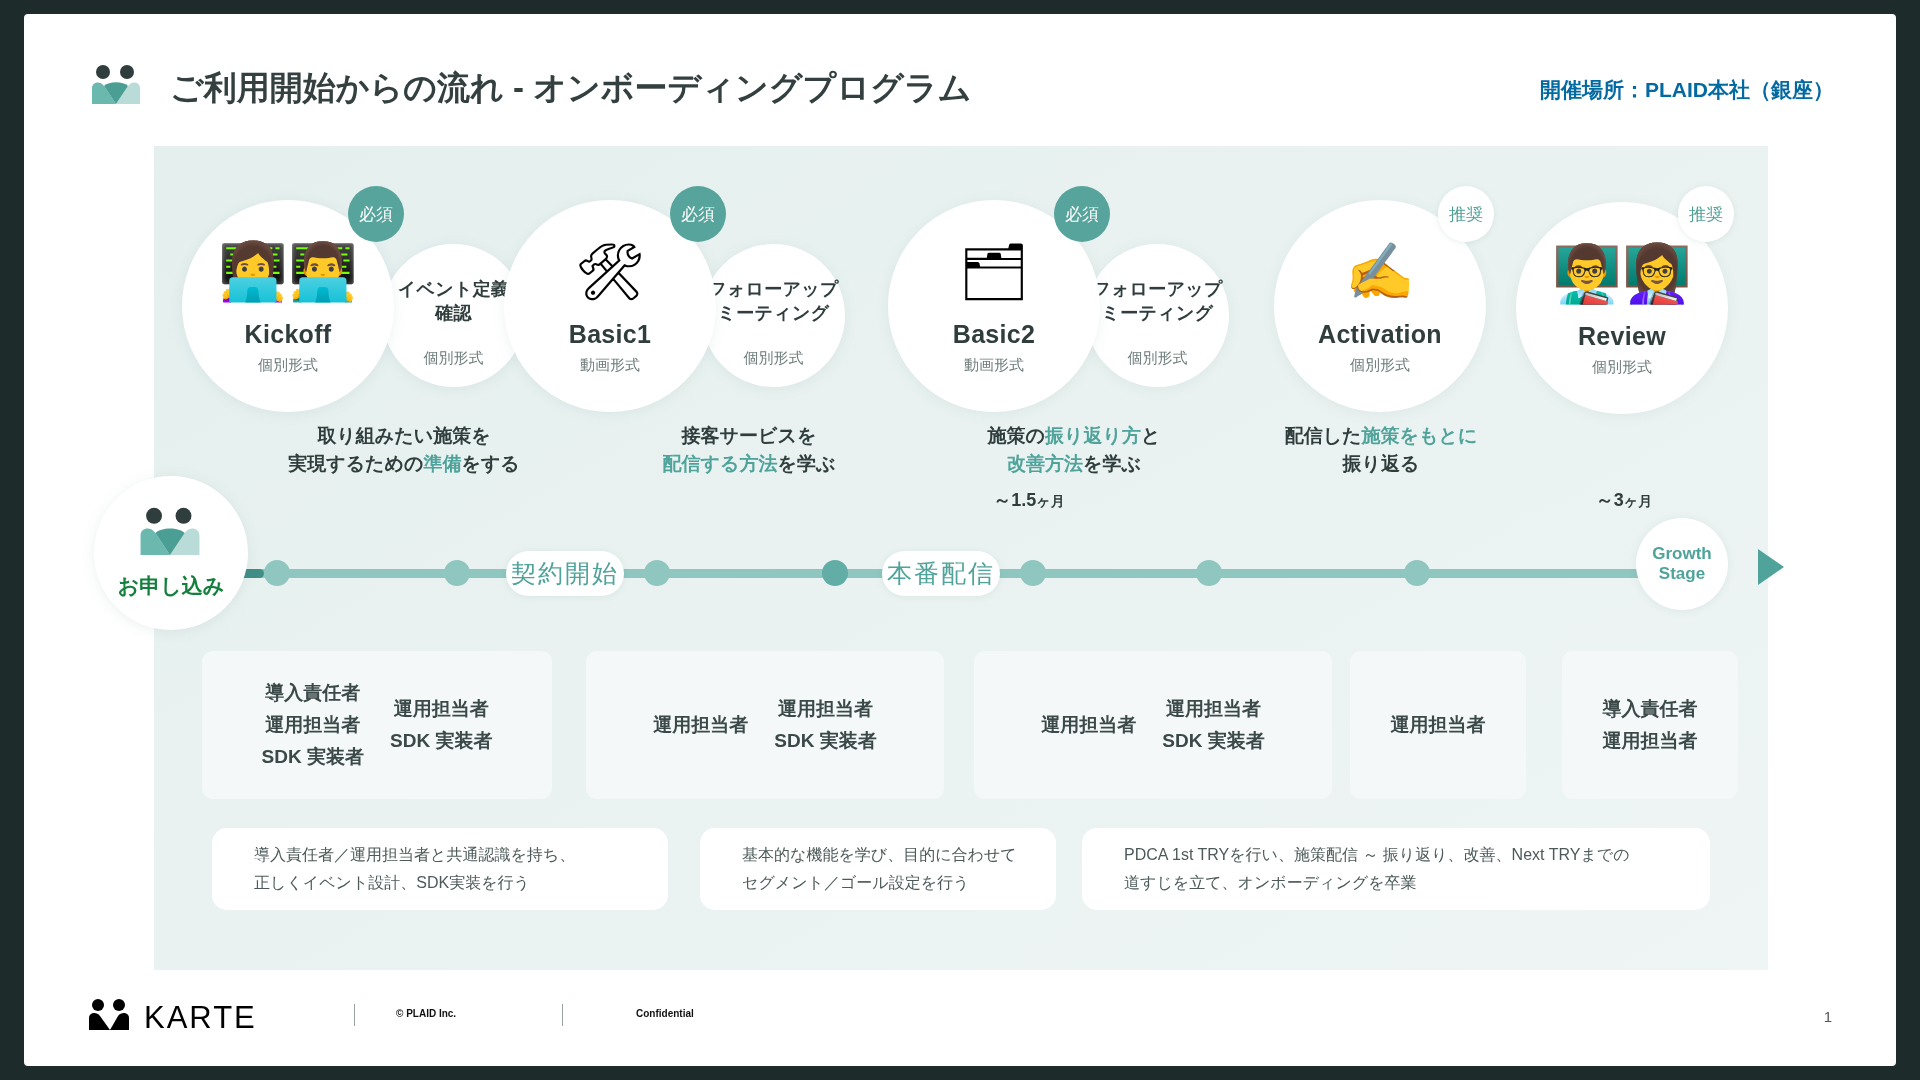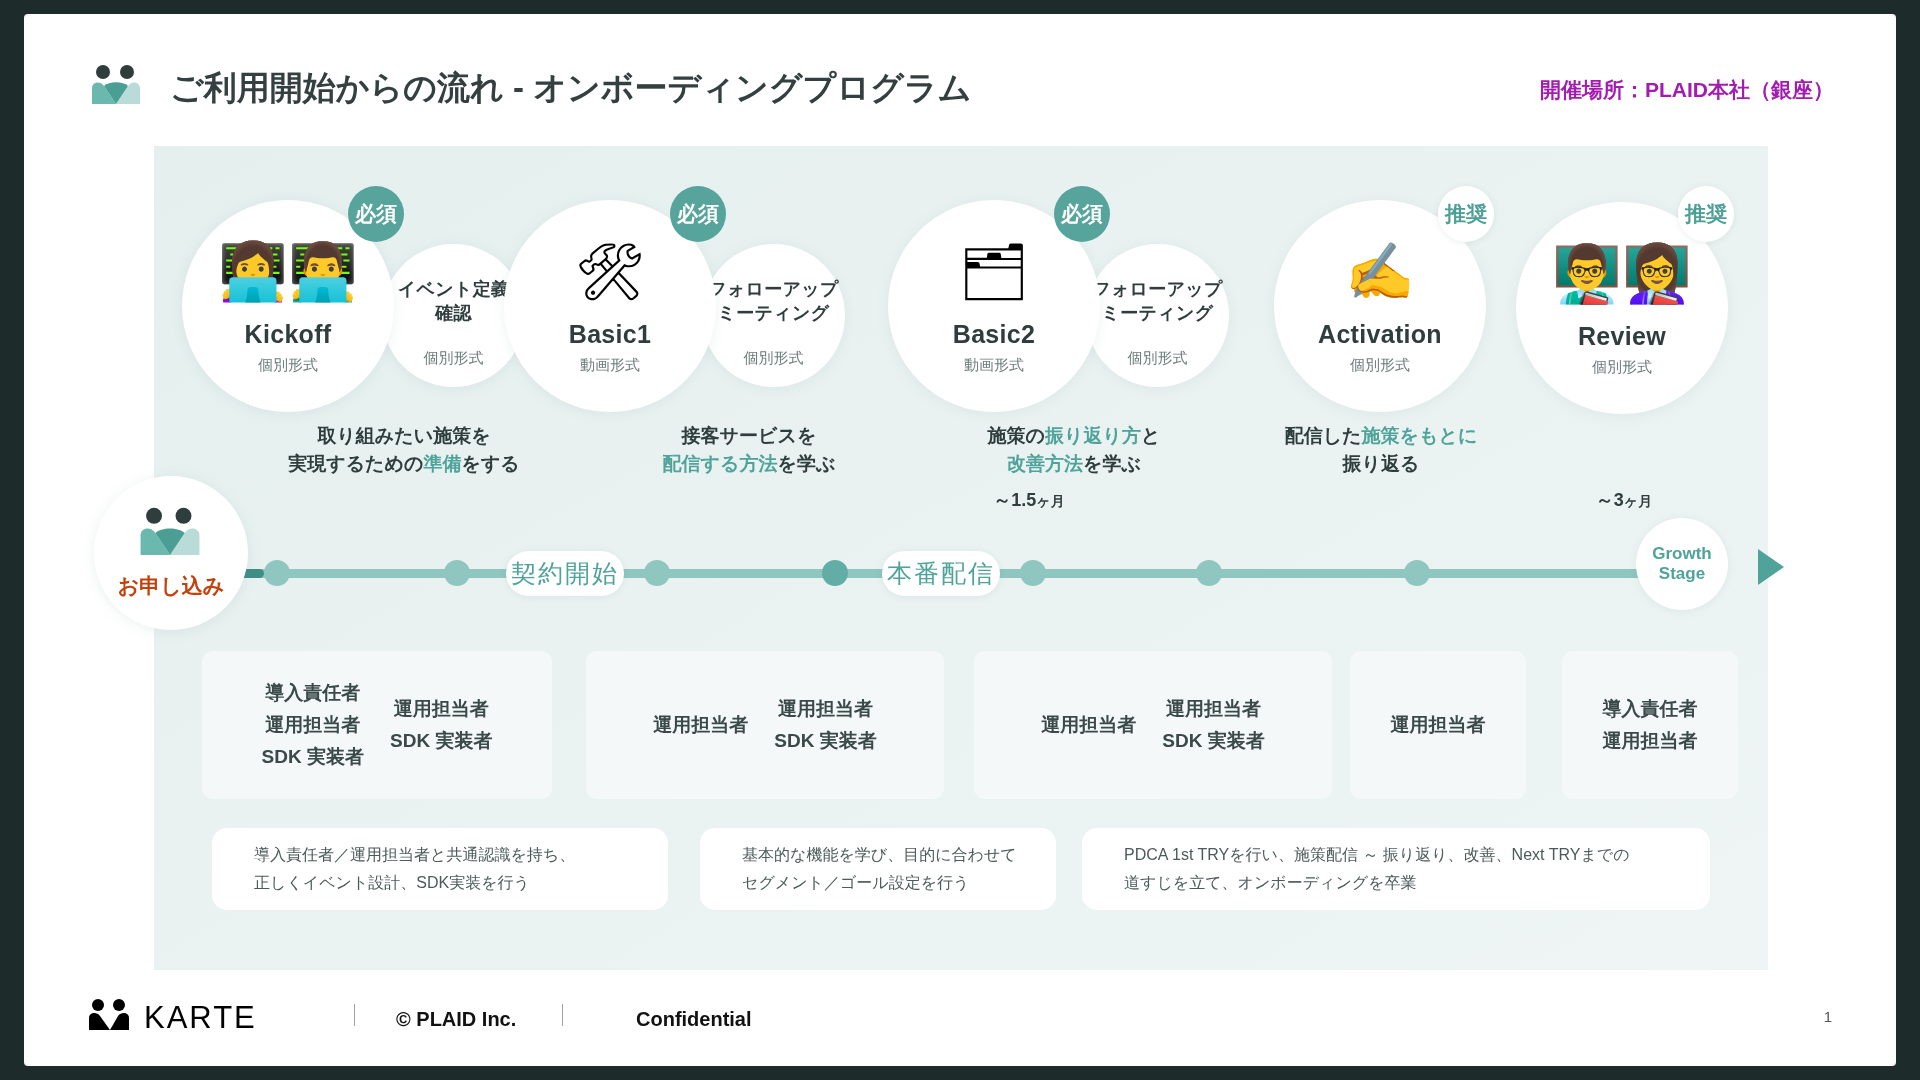--- a/index.html
+++ b/index.html
@@ -22,21 +22,21 @@
     position: absolute; left: 0; top: 0; width: 100%; height: 118px;
   }
   #logo-mark { position: absolute; left: 66px; top: 50px; width: 52px; height: 44px; }
   #title {
     position: absolute; left: 146px; top: 52px;
     font-size: 33px; font-weight: bold; color: #33403f;
     letter-spacing: 0px; white-space: nowrap;
   }
   #venue {
     position: absolute; right: 62px; top: 62px;
-    font-size: 21px; font-weight: bold; color: #a21caf;
+    font-size: 21px; font-weight: bold; color: #0369a1;
     white-space: nowrap;
   }
 
   
   #canvas {
     position: absolute; left: 130px; top: 132px;
     width: 1614px; height: 824px;
     background: linear-gradient(150deg,#e4efee 0%, #e9f2f1 40%, #eef5f4 100%);
   }
 
@@ -64,21 +64,21 @@
   .bigc .csub { top: 156px; }
   .smlc .ctitle {
     top: 36px; font-size: 18px; line-height: 1.32; font-weight: bold;
   }
   .smlc .csub { top: 105px; }
   .smlc.twoline .ctitle { top: 34px; }
 
   .badge {
     position: absolute; width: 56px; height: 56px; border-radius: 50%;
     display: flex; align-items: center; justify-content: center;
-    font-size: 21px; font-weight: bold; z-index: 6;
+    font-size: 17px; font-weight: normal; z-index: 6;
   }
   .badge.req { background: #56a49b; color: #fff; }
   .badge.rec { background: #fff; color: #4d9f95; box-shadow: 0 1px 6px rgba(70,120,115,.12); }
 
   
   .desc {
     position: absolute; text-align: center;
     font-size: 19px; font-weight: bold; line-height: 1.48; color: #2f3d3c;
   }
   .desc .hl { color: #4fa39a; }
@@ -109,21 +109,21 @@
     font-size: 25px; font-weight: normal; color: #4fa39a; letter-spacing: 2px;
     box-shadow: 0 1px 7px rgba(70,120,115,.10);
   }
   #apply-circle {
     position: absolute; left: -60px; top: 330px; width: 154px; height: 154px;
     border-radius: 50%; background: #fff; box-shadow: 0 2px 14px rgba(80,120,118,.10);
     text-align: center; z-index: 7;
   }
   #apply-label {
     position: absolute; left: 0; top: 96px; width: 100%;
-    font-size: 21px; font-weight: bold; color: #c2410c;
+    font-size: 21px; font-weight: bold; color: #15803d;
   }
   #growth-circle {
     position: absolute; right: 40px; top: 372px; width: 92px; height: 92px;
     border-radius: 50%; background: #fff; z-index: 7;
     display: flex; align-items: center; justify-content: center;
     box-shadow: 0 1px 8px rgba(70,120,115,.10);
   }
   #growth-label { font-size: 17px; font-weight: bold; color: #4fa39a; line-height: 1.2; text-align: center; }
   #tl-arrow {
     position: absolute; right: -16px; top: 403px; width: 0; height: 0;
@@ -149,21 +149,21 @@
     display: flex; align-items: center;
   }
   .note p {
     font-size: 16px; color: #4c5a59; line-height: 1.72; padding-left: 42px;
   }
 
   
   #footer { position: absolute; left: 0; bottom: 0; width: 100%; height: 96px; }
   #footer-logo { position: absolute; left: 64px; top: 28px; width: 182px; height: 36px; }
   .fdiv { position: absolute; top: 34px; width: 1px; height: 22px; background: #9aa4a3; }
-  .ftxt { position: absolute; top: 38px; font-size: 20px; font-weight: bold; color: #111; white-space: nowrap; }
+  .ftxt { position: absolute; top: 38px; font-size: 10px; font-weight: bold; color: #111; white-space: nowrap; }
   #page-num { position: absolute; right: 64px; top: 38px; font-size: 15px; color: #555; }
 </style>
 </head>
 <body>
 
 <div id="slide">
 
   <div id="header">
     <svg id="logo-mark" viewBox="0 0 52 44">
       <circle cx="13" cy="8" r="7" fill="#2f3d3c"></circle>

